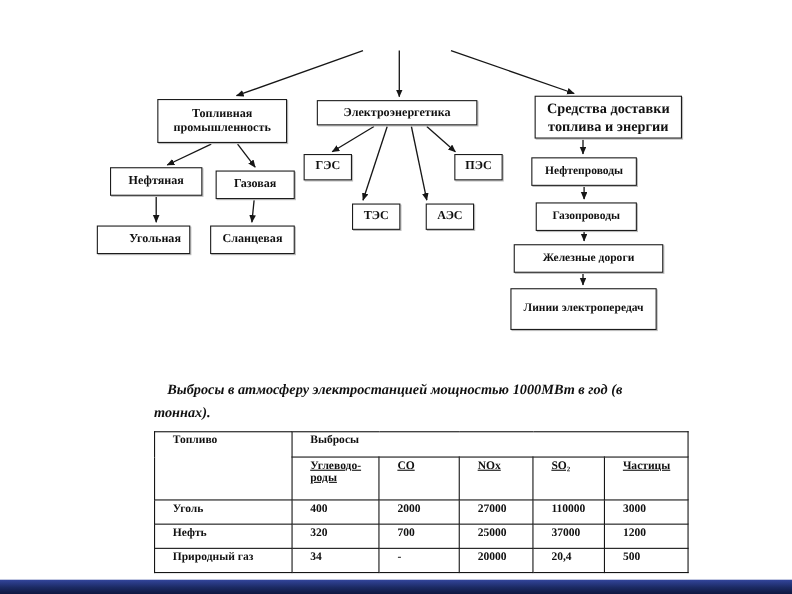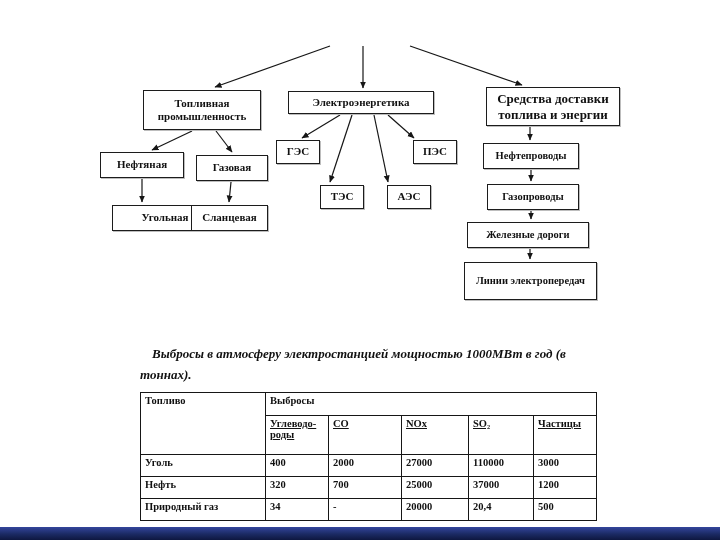--- a/index.html
+++ b/index.html
@@ -30,50 +30,50 @@
   }
   .root-box{
     left:238px;top:10px;width:254px;height:35px;
     font-size:17px;border-width:1.6px;
   }
   .b-fuel{left:143px;top:90px;width:118px;height:40px;}
   .b-electric{left:288px;top:91px;width:146px;height:23px;}
   .b-delivery{left:464px;top:87px;width:134px;height:39px;font-size:13px;margin-left:22px;}
   .b-oil{left:100px;top:152px;width:84px;height:26px;}
   .b-gas{left:196px;top:155px;width:72px;height:26px;}
-  .b-coal{left:112px;top:205px;width:85px;height:26px;padding-left:24px;}
+  .b-coal{left:88px;top:205px;width:85px;height:26px;padding-left:24px;}
   .b-shale{left:191px;top:205px;width:77px;height:26px;}
   .b-ges{left:276px;top:140px;width:44px;height:24px;}
   .b-pes{left:395px;top:140px;width:44px;height:24px;margin-left:18px;}
   .b-tes{left:320px;top:185px;width:44px;height:24px;}
   .b-aes{left:387px;top:185px;width:44px;height:24px;}
   .b-oilpipe{left:483px;top:143px;width:96px;height:26px;font-size:10.5px;}
   .b-gaspipe{left:487px;top:184px;width:92px;height:26px;font-size:10.5px;}
-  .b-rail{left:467px;top:222px;width:122px;height:26px;font-size:10.5px;}
+  .b-rail{left:467px;top:222px;width:136px;height:26px;font-size:10.5px;}
   .b-powerlines{left:464px;top:262px;width:133px;height:38px;font-size:10.5px;}
 
   .caption{
     position:absolute;left:140px;top:344px;width:470px;
     font-style:italic;font-weight:bold;font-size:13px;line-height:1.6;
   }
   .caption .cap-line1{text-indent:12px;}
 
   .emissions-table{
     position:absolute;left:140px;top:392px;
     border-collapse:collapse;
     table-layout:fixed;
     font-family:"Liberation Serif", serif;
   }
   .emissions-table td,.emissions-table th{
     border:1px solid #161616;
     font-size:10.5px;
     font-weight:bold;
     text-align:left;
     vertical-align:top;
-    padding:2px 4px;
+    padding:2px 16px;
     overflow:hidden;
   }
   .emissions-table .hr1 td,.emissions-table .hr1 th{height:18px;}
   .emissions-table .hr2 th{height:34px;text-decoration:underline;}
   .emissions-table .data-row td{height:17px;}
 
   .footer-bar{
     position:absolute;left:0;bottom:0;width:720px;height:13px;
     background:linear-gradient(#33459c 0%, #1b2a63 55%, #0e1740 100%);
   }

